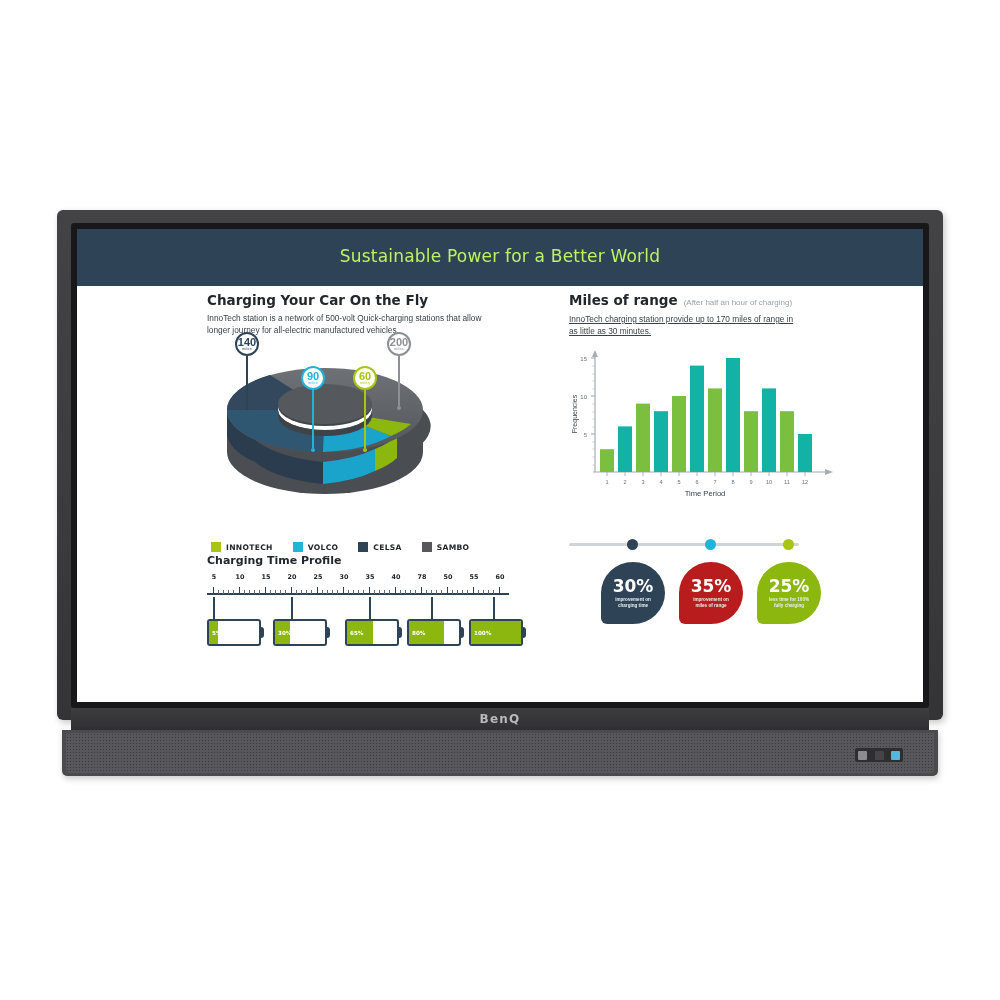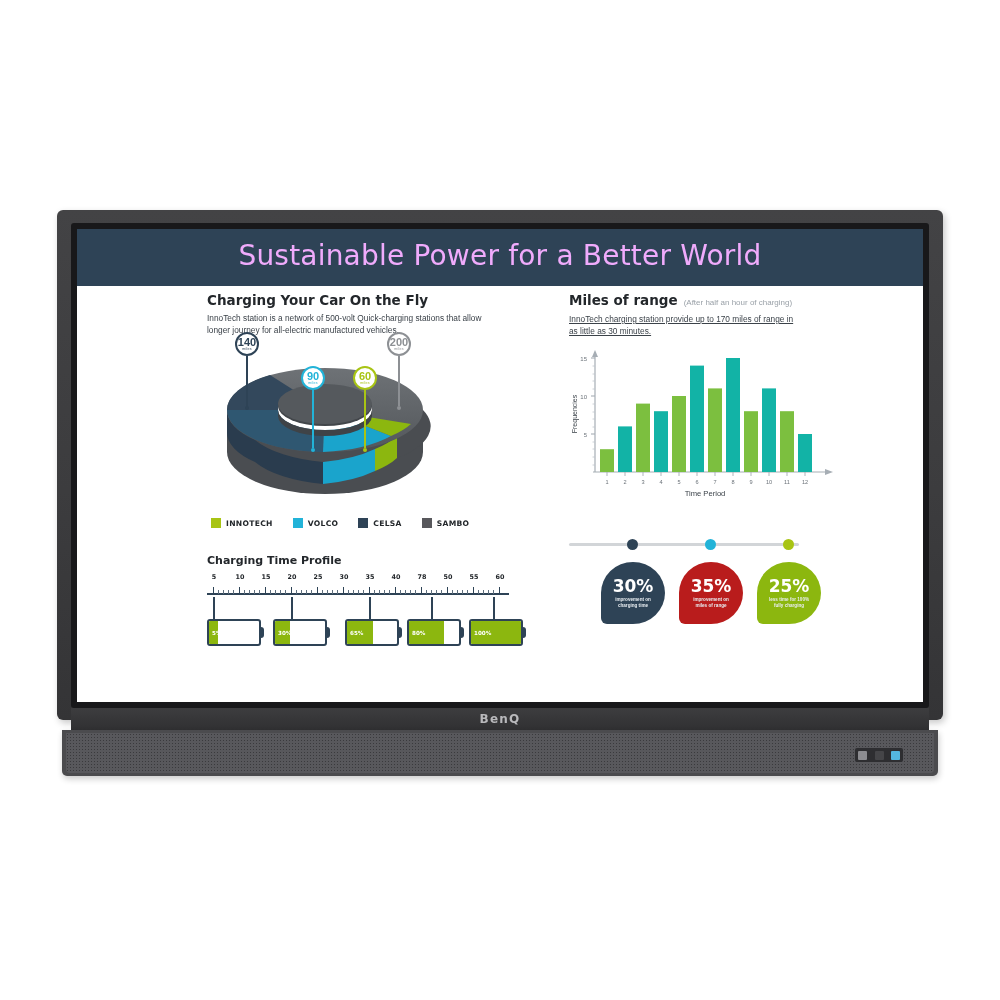--- a/index.html
+++ b/index.html
@@ -32,21 +32,21 @@
   .ctrl-panel{position:absolute;left:855px;top:748px;width:48px;height:14px;
     background:#2e2e31;border-radius:2px;display:flex;align-items:center;
     justify-content:space-between;padding:0 3px;box-sizing:border-box;}
   .ctrl-btn{width:9px;height:9px;border-radius:1px;background:#8c8c90;}
   .ctrl-btn.blue{background:#54b7e0;}
   .ctrl-btn.dark{background:#454548;}
 
   
   .slide-header{position:absolute;left:0;top:0;width:846px;height:57px;background:#2e4356;}
   .slide-title{position:absolute;left:0;top:0;width:846px;height:53px;display:flex;
-    align-items:center;justify-content:center;color:#f0abfc;font-size:28px;
+    align-items:center;justify-content:center;color:#bef264;font-size:17px;
     font-family:"DejaVu Sans",sans-serif;letter-spacing:.2px;}
 
   .slide-body{position:absolute;left:0;top:57px;width:846px;height:416px;background:#fff;}
 
   
   .h2{font-size:13.5px;font-weight:bold;color:#23272b;font-family:"DejaVu Sans",sans-serif;}
   .h2sub{font-size:8px;color:#9aa1a8;font-weight:normal;margin-left:6px;font-family:"Liberation Sans",sans-serif;}
   .body-txt{font-size:8.3px;color:#3b4249;line-height:1.5;font-family:"Liberation Sans",sans-serif;}
 
   
@@ -74,21 +74,21 @@
   .callout.c-gray .stem,.callout.c-gray .dot{background:#8d9094;}
   .callout.c-cyan .bubble{border-color:#22b3d8;}
   .callout.c-cyan .bub-num,.callout.c-cyan .bub-unit{color:#22b3d8;}
   .callout.c-cyan .stem,.callout.c-cyan .dot{background:#22b3d8;}
   .callout.c-green .bubble{border-color:#a8c414;}
   .callout.c-green .bub-num,.callout.c-green .bub-unit{color:#a8c414;}
   .callout.c-green .stem,.callout.c-green .dot{background:#a8c414;}
 
   
   .legend{position:absolute;left:4px;top:232px;display:flex;gap:20px;align-items:center;}
-  .legend-item{display:flex;align-items:center;gap:5px;}
+  .legend-item{display:flex;align-items:center;gap:5px;margin-top:24px;}
   .legend-swatch{width:10px;height:10px;}
   .legend-label{font-size:7.6px;font-weight:bold;color:#23272b;letter-spacing:.3px;
     font-family:"DejaVu Sans",sans-serif;}
 
   
   .ctp{position:absolute;left:0px;top:268px;width:310px;}
   .ctp-title{font-size:11px;font-weight:bold;color:#23272b;font-family:"DejaVu Sans",sans-serif;}
   .ruler{position:relative;margin-top:16px;width:302px;height:14px;}
   .ruler-line{position:absolute;left:0;top:10px;width:302px;height:1.6px;background:#2e4356;}
   .rtick{position:absolute;width:1.4px;background:#2e4356;top:4px;height:7px;}

